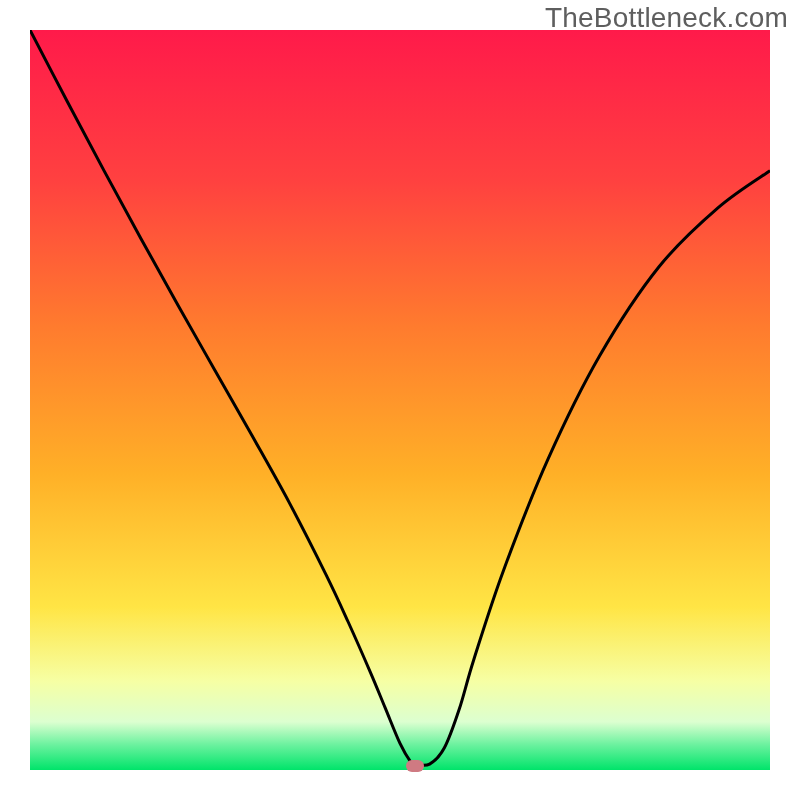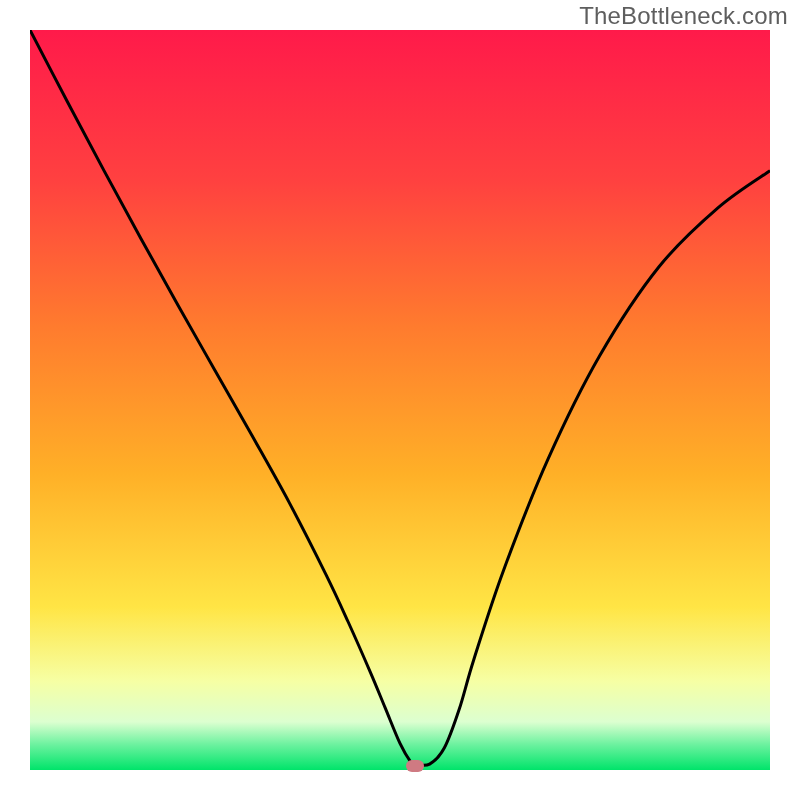--- a/index.html
+++ b/index.html
@@ -14,21 +14,21 @@
   .frame {
     position: relative;
     width: 800px;
     height: 800px;
     box-sizing: border-box;
   }
   .watermark {
     position: absolute;
     top: 2px;
     right: 12px;
-    font-size: 24px;
+    font-size: 28px;
     font-weight: 500;
     color: #5e5e5e;
     letter-spacing: 0.2px;
     z-index: 5;
   }
   .plot-area {
     position: absolute;
     left: 30px;
     top: 30px;
     width: 740px;

